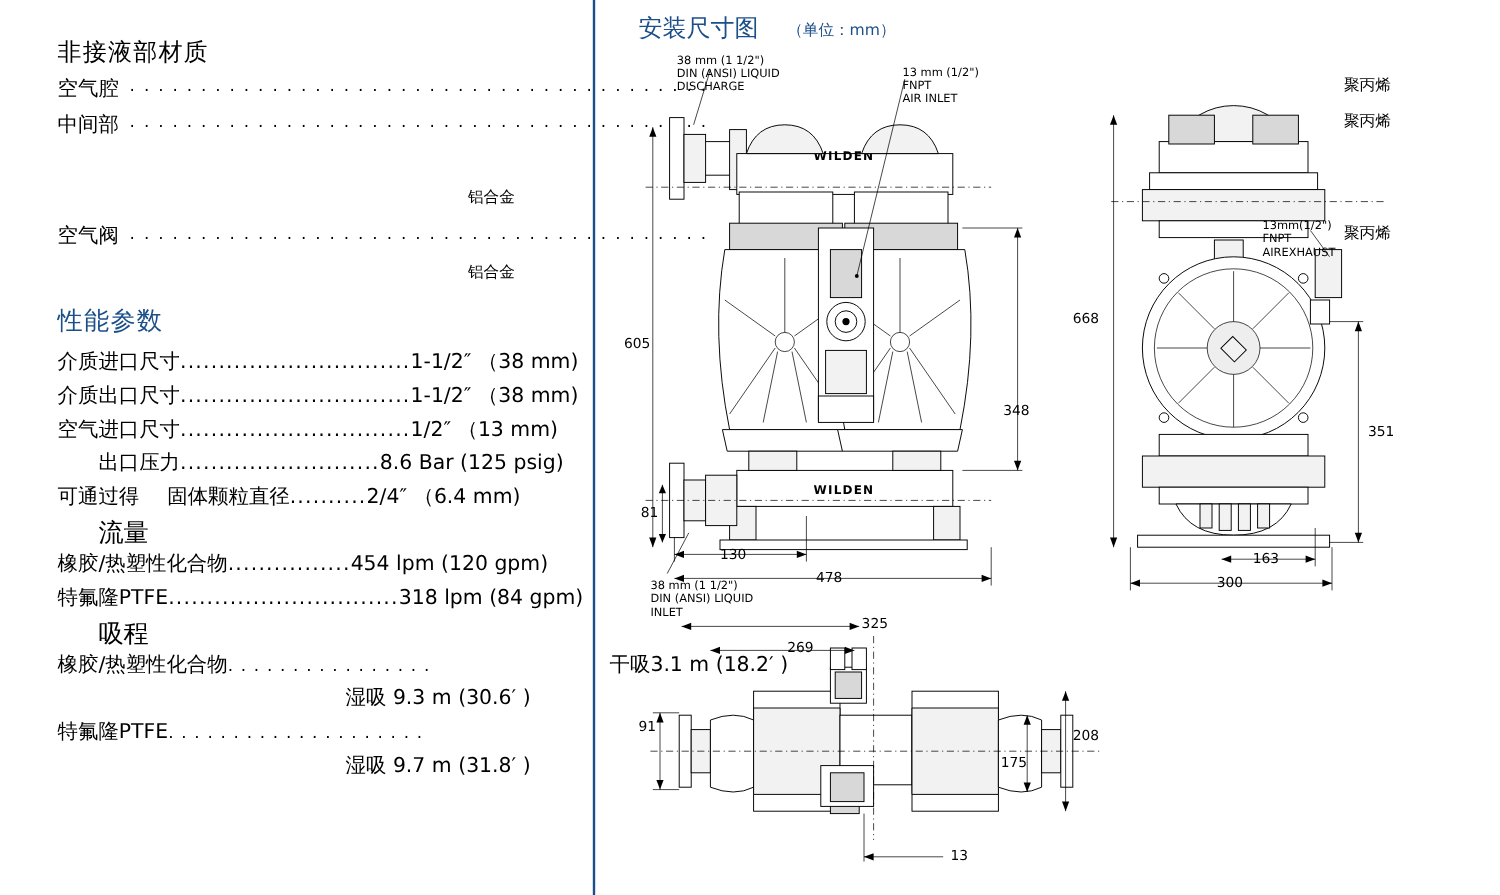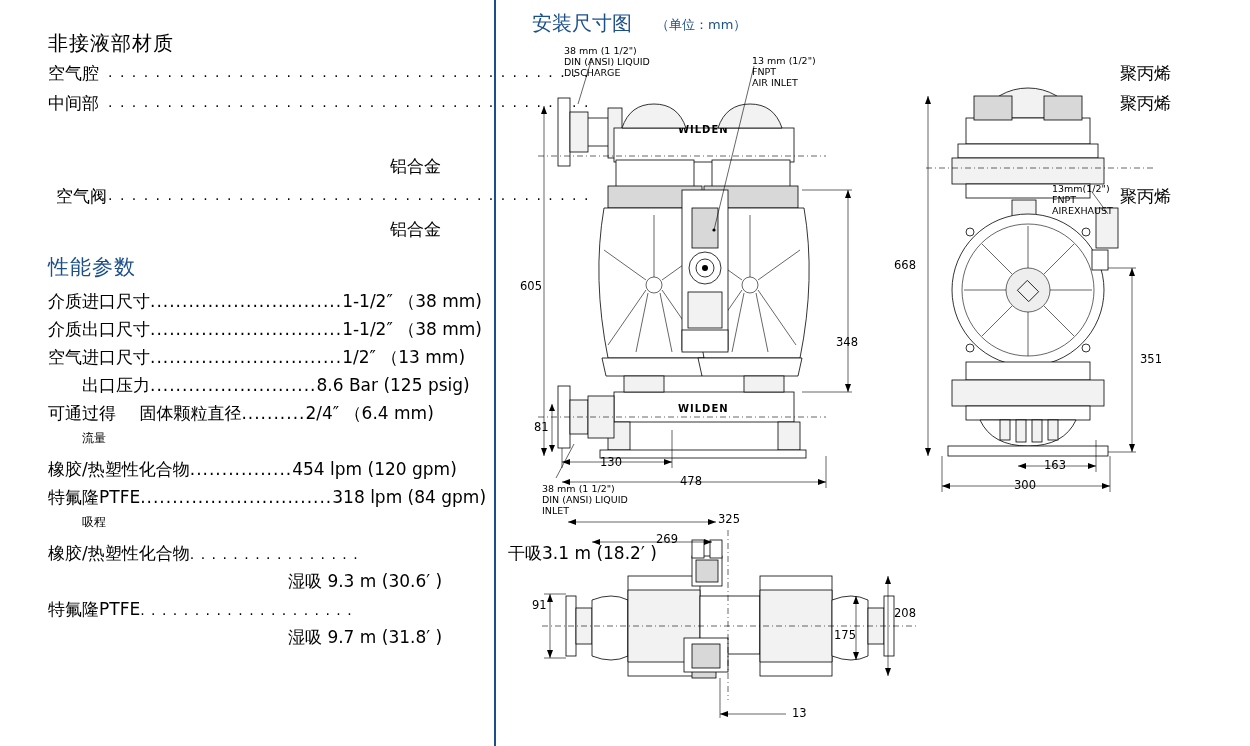--- a/index.html
+++ b/index.html
@@ -24,22 +24,22 @@
     position:absolute;left:0;top:0;width:492px;height:746px;
   }
   .sec-title{
     position:absolute;font-size:20px;font-weight:400;letter-spacing:1px;
   }
   .sec-title.blue{color:#1b4f8a;font-size:21px;}
   .row{
     position:absolute;font-size:17px;white-space:nowrap;
   }
   .row .lead{letter-spacing:1px;}
-  .r-right{position:absolute;font-size:17px;white-space:nowrap;}
-  .ind{position:absolute;font-size:12px;white-space:nowrap;}
+  .r-right{position:absolute;font-size:13px;white-space:nowrap;}
+  .ind{position:absolute;font-size:21px;white-space:nowrap;}
 
   
   .right{
     position:absolute;left:496px;top:0;width:754px;height:746px;
   }
   .dim-title{
     position:absolute;left:36px;top:10px;font-size:20px;color:#1b4f8a;
   }
   .dim-unit{
     position:absolute;left:160px;top:16px;font-size:13px;color:#1b4f8a;
@@ -73,21 +73,21 @@
     <div class="row" style="left:48px;top:62px;">空气腔</div>
     <div class="row" style="left:108px;top:64px;font-size:14px;letter-spacing:1.5px;width:1000px;overflow:hidden;">.  .  .  .  .  .  .  .  .  .  .  .  .  .  .  .  .  .  .  .  .  .  .  .  .  .  .  .  .  .  .  .  .  .  .  .  .  .  .  .  .</div>
     <div class="r-right" style="left:1120px;top:62px;">聚丙烯</div>
 
     <div class="row" style="left:48px;top:92px;">中间部</div>
     <div class="row" style="left:108px;top:94px;font-size:14px;letter-spacing:1.5px;width:1000px;overflow:hidden;">.  .  .  .  .  .  .  .  .  .  .  .  .  .  .  .  .  .  .  .  .  .  .  .  .  .  .  .  .  .  .  .  .  .  .  .  .  .  .  .  .</div>
     <div class="r-right" style="left:1120px;top:92px;">聚丙烯</div>
 
     <div class="r-right" style="left:390px;top:155px;">铝合金</div>
 
-    <div class="row" style="left:56px;top:185px;">空气阀</div>
+    <div class="row" style="left:48px;top:185px;">空气阀</div>
     <div class="row" style="left:108px;top:187px;font-size:14px;letter-spacing:1.5px;width:1000px;overflow:hidden;">.  .  .  .  .  .  .  .  .  .  .  .  .  .  .  .  .  .  .  .  .  .  .  .  .  .  .  .  .  .  .  .  .  .  .  .  .  .  .  .  .</div>
     <div class="r-right" style="left:1120px;top:185px;">聚丙烯</div>
 
     <div class="r-right" style="left:390px;top:218px;">铝合金</div>
 
     <div class="sec-title blue" style="left:48px;top:253px;">性能参数</div>
 
     <div class="row" style="left:48px;top:290px;">
       <span>介质进口尺寸</span><span class="lead">..............................</span><span>1-1/2″ （38 mm)</span>
     </div>

